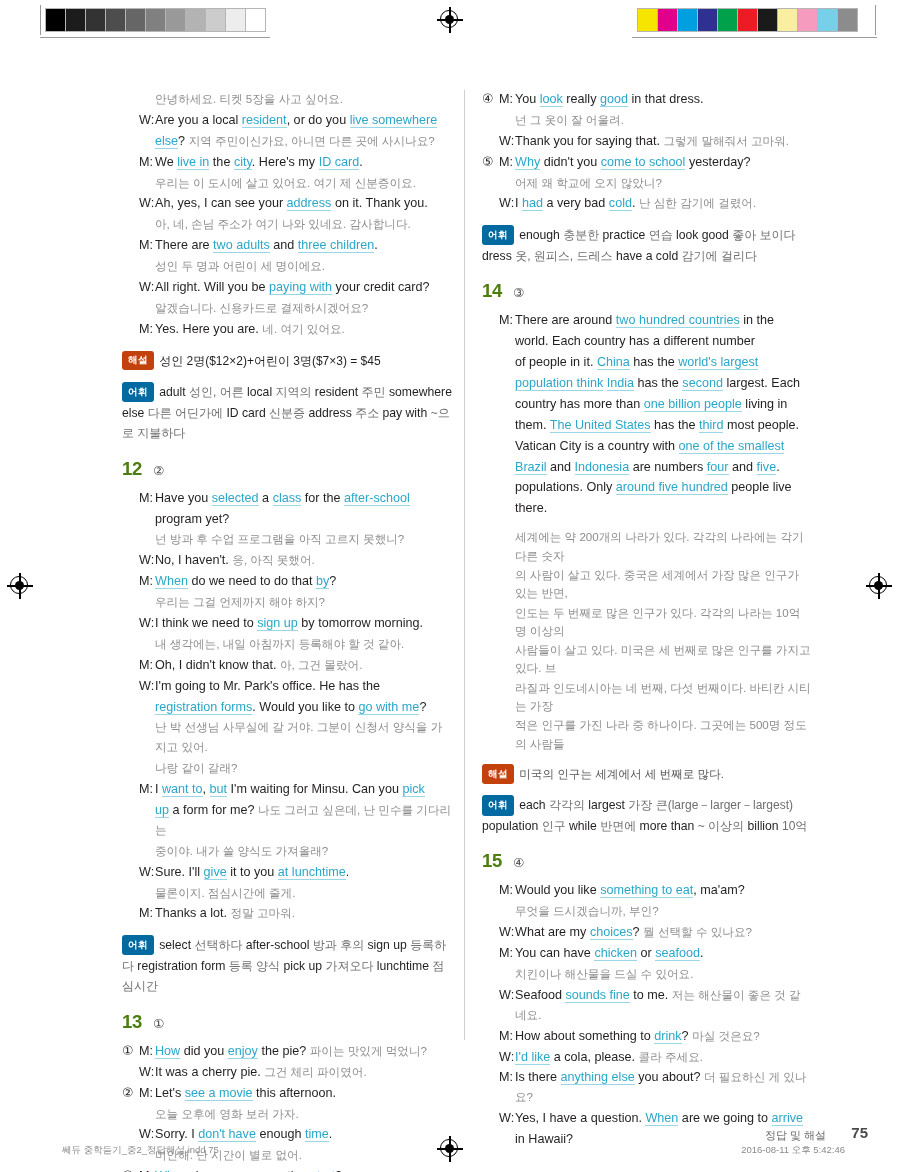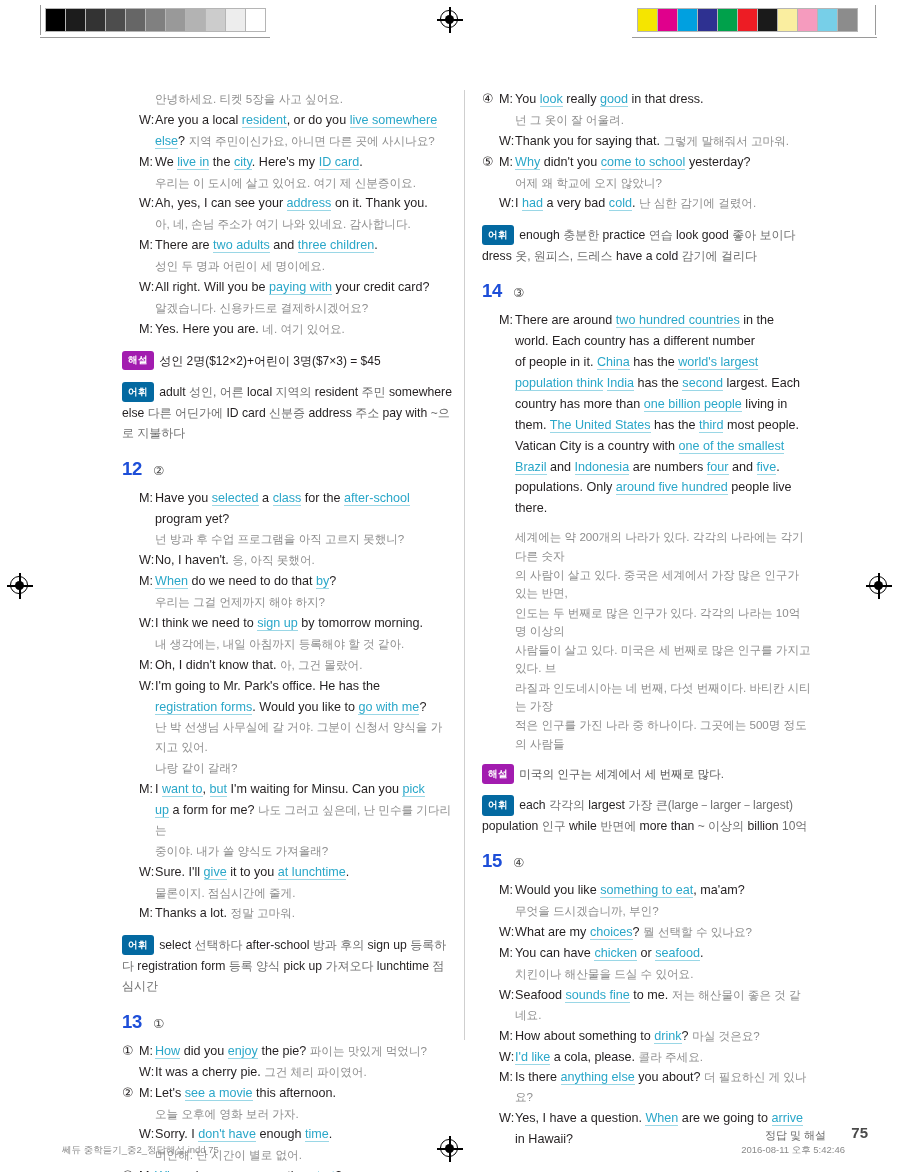--- a/index.html
+++ b/index.html
@@ -36,42 +36,42 @@
   .divider { position:absolute; left:464px; top:44px; width:1px; height:950px; background:#cfcfcf; }
 
   .col { position:absolute; top:44px; width:330px; }
   .col-left  { left:122px; }
   .col-right { left:482px; }
 
   .block { margin-bottom:2px; }
 
   
   .qhead { display:flex; align-items:baseline; gap:11px; margin:14px 0 9px 0; }
-  .qnum { font-size:18.5px; font-weight:bold; color:#1d4ed8; letter-spacing:-0.3px; }
+  .qnum { font-size:18.5px; font-weight:bold; color:#4d7c0f; letter-spacing:-0.3px; }
   .qans { font-size:12.5px; color:#4a4a4a; }
 
   
   .line { font-size:12.6px; line-height:1.58; margin:0 0 1px 0;
           display:flex; align-items:flex-start; }
   .mark { flex:0 0 auto; width:17px; font-size:12.6px; color:#231f20; }
   .spk  { flex:0 0 auto; width:16px; font-size:12.6px; color:#231f20; }
   .txt  { flex:1 1 auto; }
 
   .kr { color:#8d8d8d; font-size:11.6px; }
   .en { color:#231f20; }
   .hl { color:#2aa7c9; border-bottom:1px solid #9ad7e6; }
 
   
   .note { font-size:12px; line-height:1.62; margin:11px 0 0 0; color:#231f20; }
   .badge {
     display:inline-block; color:#fff; font-size:9.6px; font-weight:bold;
     padding:1.5px 6px 2.5px 6px; border-radius:3px; margin-right:5px;
     vertical-align:1.5px; letter-spacing:0.5px;
   }
-  .badge-hs { background:#a21caf; }
+  .badge-hs { background:#c2410c; }
   .badge-vo { background:#0369a1; }
   .note .kr { color:#555; }
   .note-vo { font-size:12.2px; line-height:1.68; }
   .note-vo .kr { color:#6e6e6e; font-size:12px; }
 
   
   .pagefoot { position:absolute; left:16px; top:1078px; width:900px; height:30px; }
   .pagefoot .label { position:absolute; right:90px; top:4px; font-size:11px; color:#6b6b6b; }
   .pagefoot .pageno { position:absolute; right:48px; top:0px; font-size:15px; font-weight:bold; color:#4a4a4a; }
 

